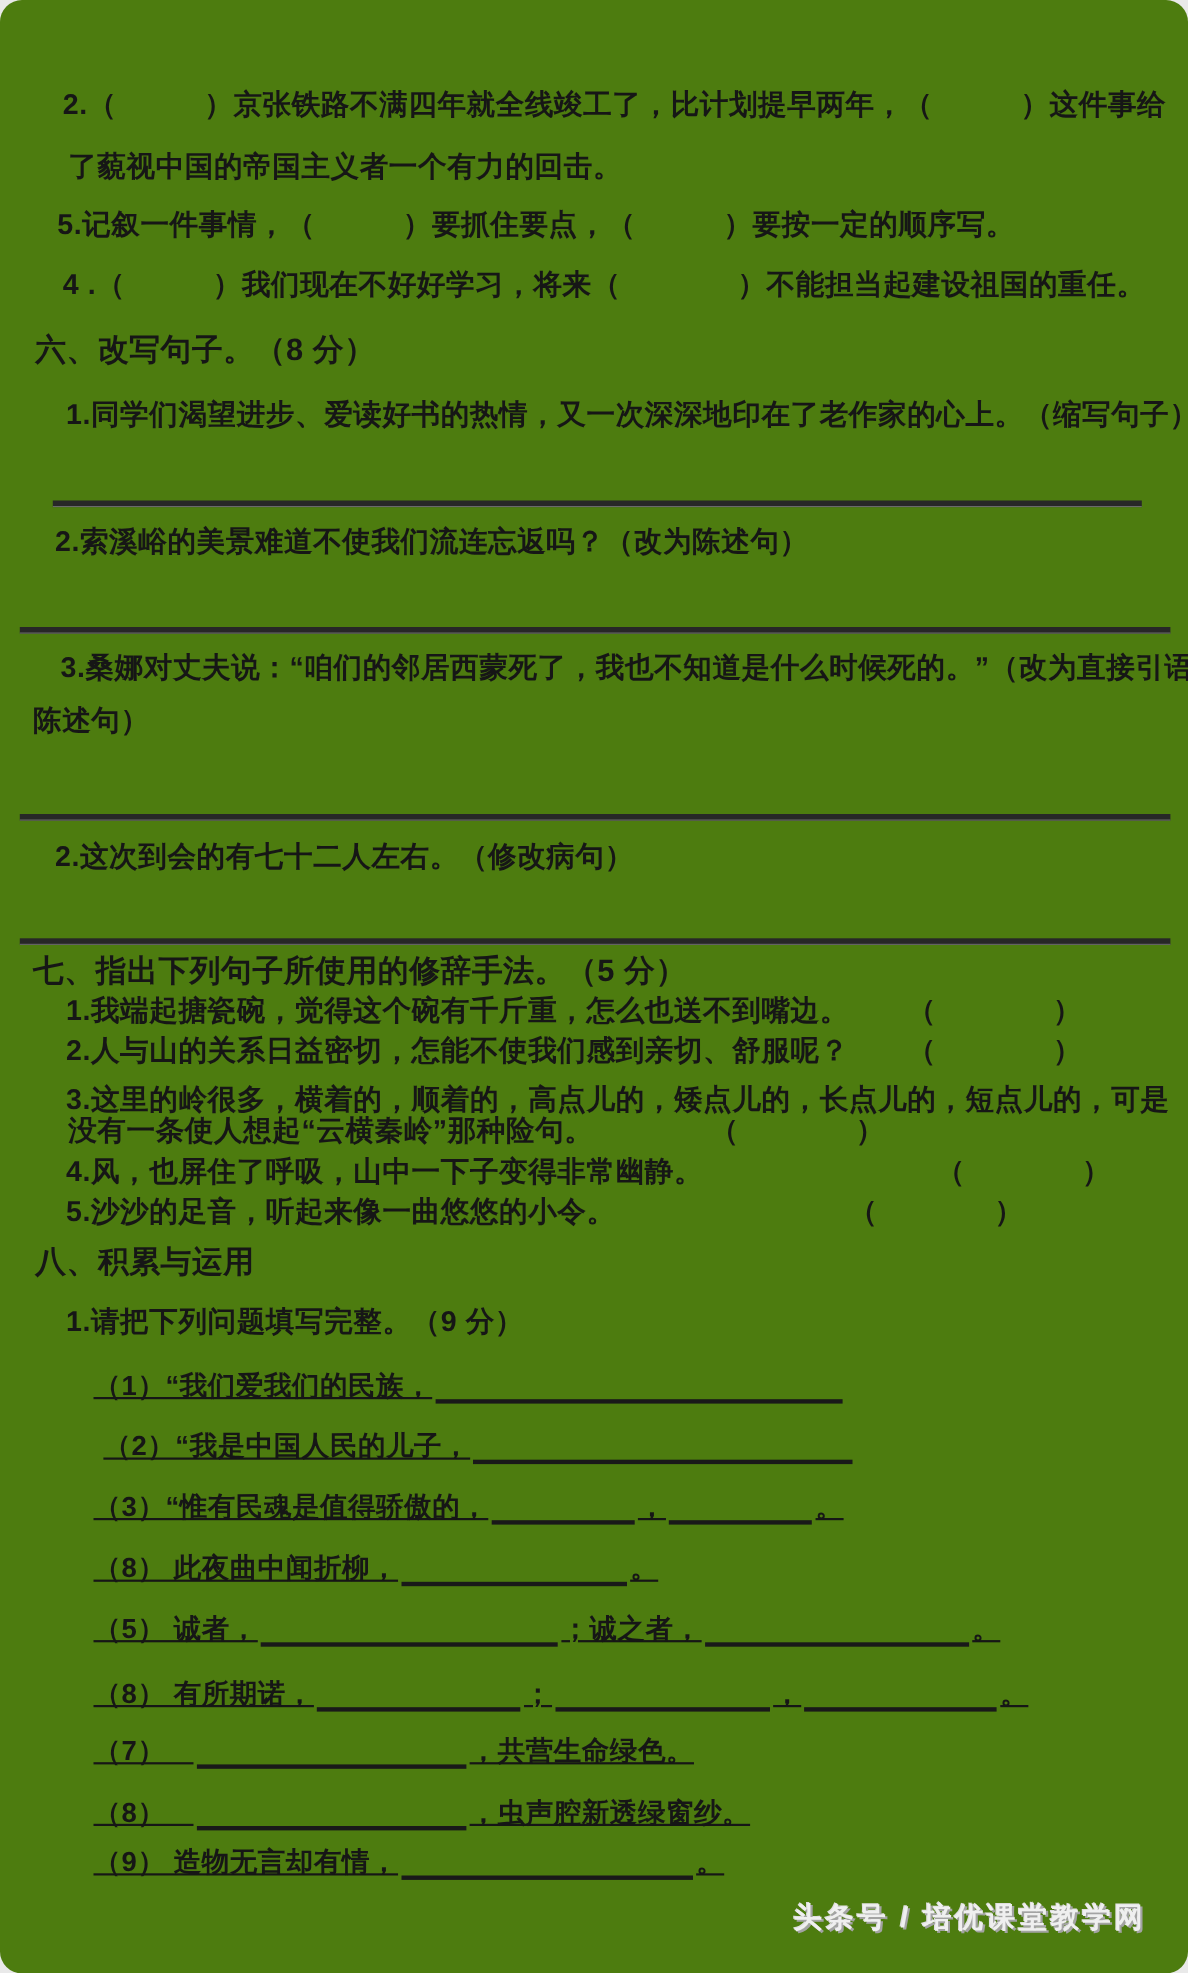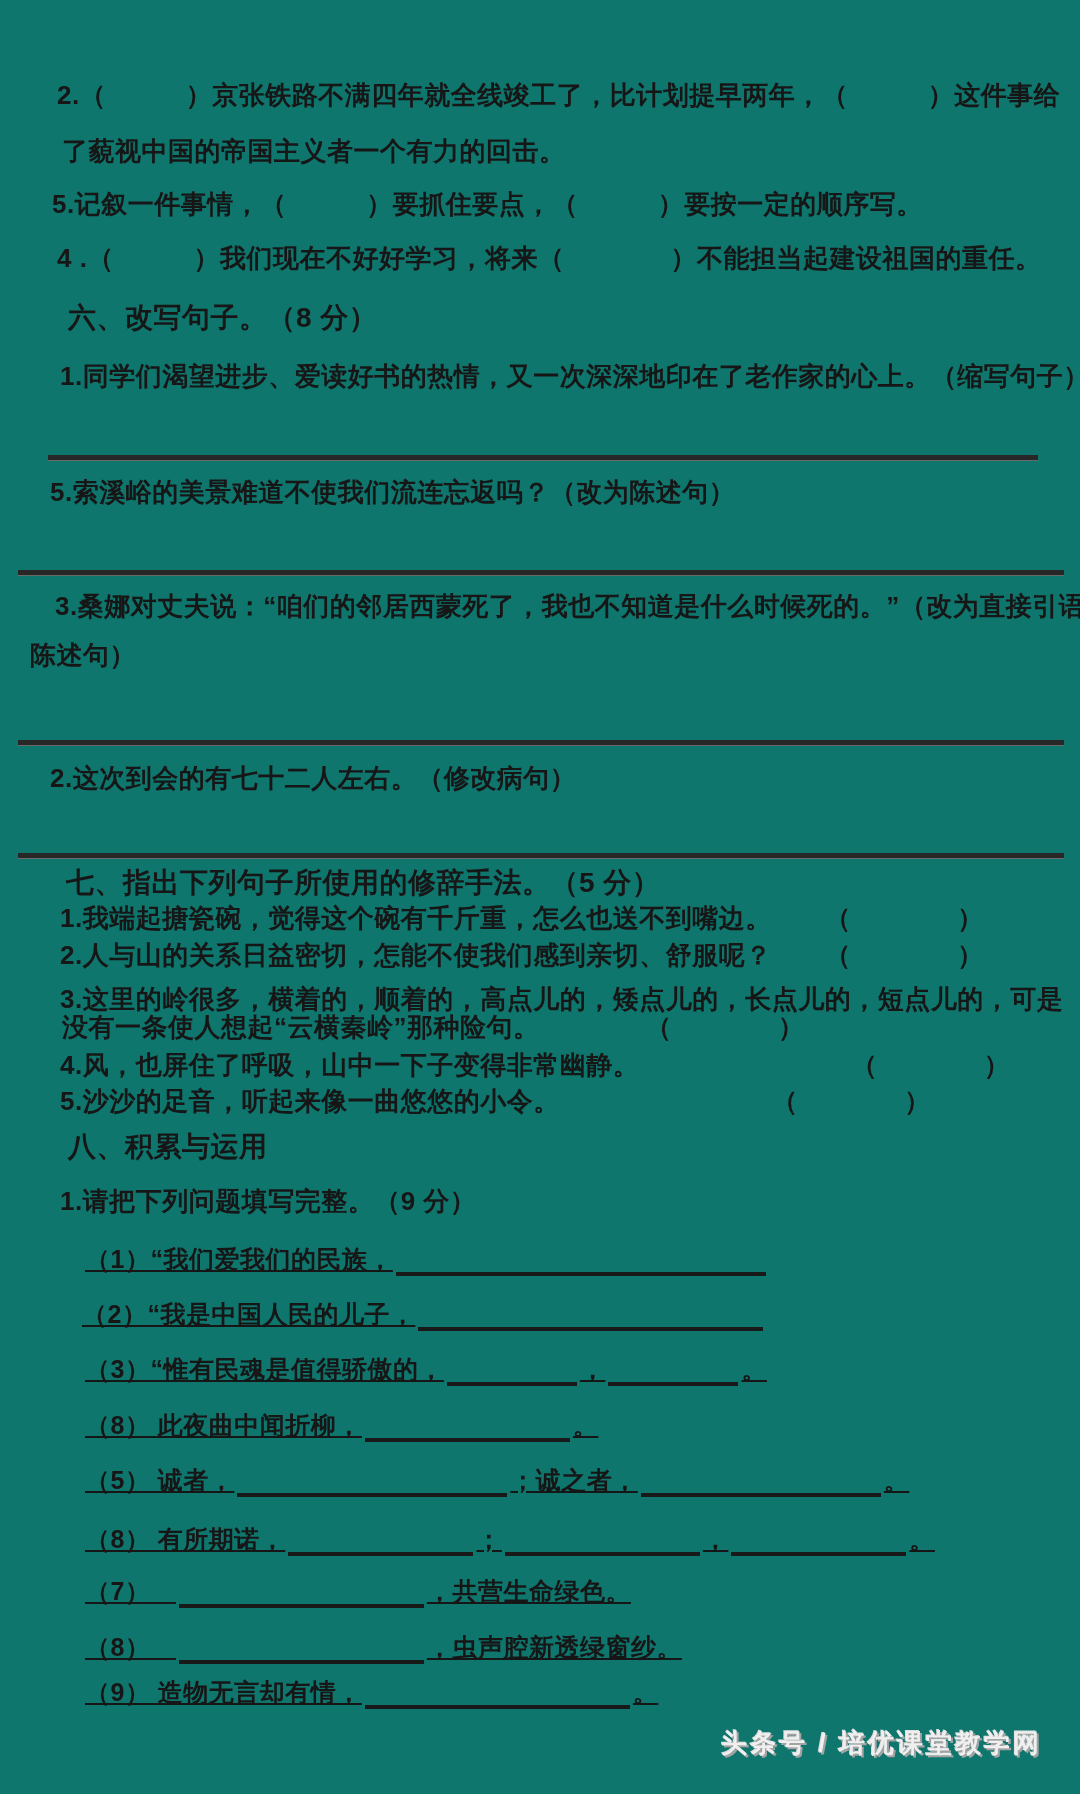--- a/index.html
+++ b/index.html
@@ -1,32 +1,33 @@
 <!DOCTYPE html>
 <html><head>
 <meta charset="utf-8">
 <style>
   html,body{margin:0;padding:0;background:#e9e9e9;}
   .page{
     position:relative;
     width:1080px;height:1794px;
-    background:#0f766e;
+    background:#4d7c0f;
     font-family:"Liberation Sans","DejaVu Sans",sans-serif;
     font-weight:700;
     color:#161616;
     overflow:hidden;
+    border-radius:20px;
   }
   .line{
     position:absolute;
     font-size:26px;
     line-height:1.2;
     white-space:nowrap;
     letter-spacing:0.5px;
   }
-  .heading{font-size:28px;margin-left:36px;}
+  .heading{font-size:28px;}
   .small{font-size:25px;text-decoration:underline;}
   .rule{
     position:absolute;
     height:5px;
     background:#272727;
     border-bottom:1px solid #6a6a6a;
   }
   .blank{
     display:inline-block;
     height:28px;
@@ -56,21 +57,21 @@
   .p-c0{top:866px;left:30px}
   .p-c1{top:903px;left:60px}
   .p-c2{top:940px;left:60px}
   .p-c3a{top:984px;left:60px}
   .p-c3b{top:1012px;left:62px}
   .p-c4{top:1050px;left:60px}
   .p-c5{top:1086px;left:60px}
   .p-d0{top:1130px;left:32px}
   .p-d1{top:1186px;left:60px}
   .p-e1{top:1244px;left:85px}
-  .p-e2{top:1299px;left:82px}
+  .p-e2{top:1299px;left:94px}
   .p-e3{top:1354px;left:85px}
   .p-e4{top:1410px;left:85px}
   .p-e5{top:1465px;left:85px}
   .p-e6{top:1524px;left:85px}
   .p-e7{top:1576px;left:85px}
   .p-e8{top:1632px;left:85px}
   .p-e9{top:1677px;left:85px}
   .watermark{
     position:absolute;
     top:1726px;right:38px;
@@ -87,21 +88,21 @@
 <div class="page">
 
   <div class="line p-a1">2.（　　　）京张铁路不满四年就全线竣工了，比计划提早两年，（　　　）这件事给</div>
   <div class="line p-a2">了藐视中国的帝国主义者一个有力的回击。</div>
   <div class="line p-a3">5.记叙一件事情，（　　　）要抓住要点，（　　　）要按一定的顺序写。</div>
   <div class="line p-a4">4 .（　　　）我们现在不好好学习，将来（　　　　）不能担当起建设祖国的重任。</div>
 
   <div class="line heading p-b0">六、改写句子。（8 分）</div>
   <div class="line p-b1">1.同学们渴望进步、爱读好书的热情，又一次深深地印在了老作家的心上。（缩写句子）</div>
   <div class="rule r1"></div>
-  <div class="line p-b2">5.索溪峪的美景难道不使我们流连忘返吗？（改为陈述句）</div>
+  <div class="line p-b2">2.索溪峪的美景难道不使我们流连忘返吗？（改为陈述句）</div>
   <div class="rule r2"></div>
   <div class="line p-b3a">3.桑娜对丈夫说：“咱们的邻居西蒙死了，我也不知道是什么时候死的。”（改为直接引语</div>
   <div class="line p-b3b">陈述句）</div>
   <div class="rule r3"></div>
   <div class="line p-b4">2.这次到会的有七十二人左右。（修改病句）</div>
   <div class="rule r4"></div>
 
   <div class="line heading p-c0">七、指出下列句子所使用的修辞手法。（5 分）</div>
   <div class="line p-c1">1.我端起搪瓷碗，觉得这个碗有千斤重，怎么也送不到嘴边。　　（　　　　）</div>
   <div class="line p-c2">2.人与山的关系日益密切，怎能不使我们感到亲切、舒服呢？　　（　　　　）</div>

